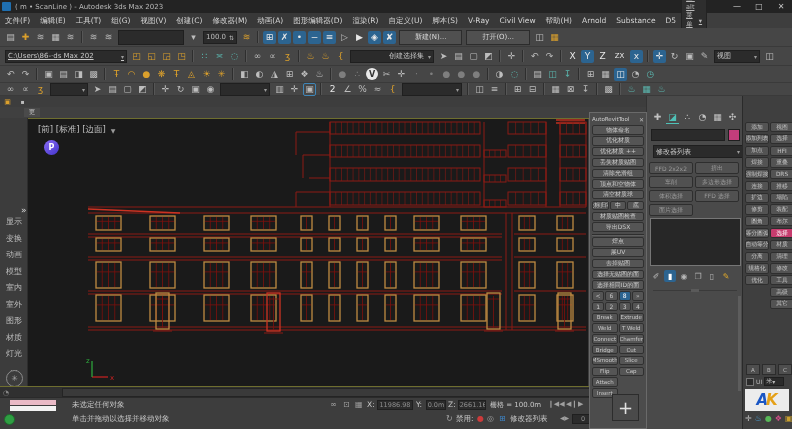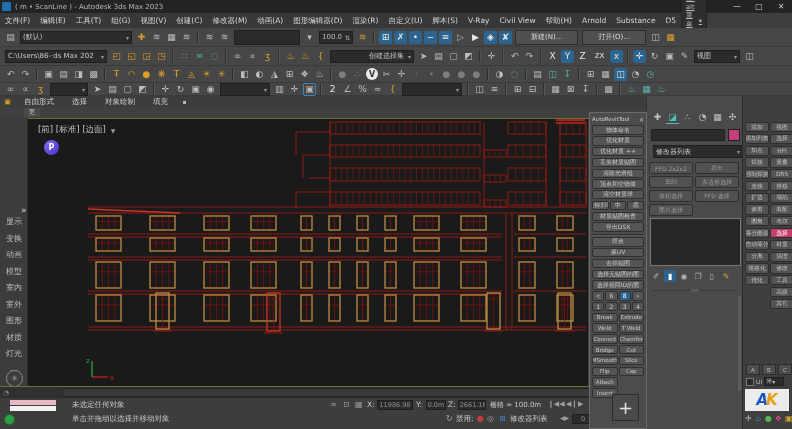--- a/index.html
+++ b/index.html
@@ -143,24 +143,20 @@
         <span class="mitem">D5</span>
       </span>
     <span class="wsbox">
       <span>工作区: alt 菜单和工具栏</span>
       <span class="dda">▾</span>
     </span>
   </div>
 
   <div class="abs tbrow" id="tbA" style="top: 28px; height: 19px;">
       <span class="icon cg">▤</span>
-      <div class="dd" style="width: 112px;">
-        <span class="ddv">(默认)</span>
-        <span class="dda">▾</span>
-      </div>
       <span class="icon cy">✚</span>
       <span class="icon cg">≋</span>
       <span class="icon cg">▦</span>
       <span class="icon cg">≋</span>
       <div class="sep"></div>
       <span class="icon cg">≋</span>
       <span class="icon cg">≋</span>
       <div class="tbin" style="width: 64px;"></div>
       <span class="icon cg">▾</span>
       <div class="spin" style="width: 34px;">
@@ -177,21 +173,21 @@
       <span class="icon cg">▷</span>
       <span class="icon cw">▶</span>
       <span class="icon cw hl">◈</span>
       <span class="icon cw hl">✘</span>
       <div class="tbtn">新建(N)...</div>
       <div class="tbtn">打开(O)...</div>
       <span class="icon cg">◫</span>
       <span class="icon cy">▦</span>
     </div>
   <div class="abs tbrow" id="tbB" style="top: 47px; height: 19px;">
-      <div class="dd" style="width: 102px;">
+      <div class="dd" style="width: 122px; text-decoration: underline;">
         <span class="ddv">C:\Users\86-·ds Max 202</span>
         <span class="dda">▾</span>
       </div>
       <span class="icon cy">◰</span>
       <span class="icon cy">◱</span>
       <span class="icon cy">◲</span>
       <span class="icon cy">◳</span>
       <div class="sep"></div>
       <span class="icon ct">∷</span>
       <span class="icon ct">≍</span>
@@ -330,26 +326,20 @@
       <div class="sep"></div>
       <span class="icon cg">▩</span>
       <div class="sep"></div>
       <span class="icon ct">♨</span>
       <span class="icon ct">▦</span>
       <span class="icon ct">♨</span>
     </div>
 
   <div class="abs ribbonrow">
     <span class="icon cy" style="font-size:7px">▣</span>
-    <span id="ribbonTabs" style="display:flex;">
-        <span class="rtab">自由形式</span>
-        <span class="rtab">选择</span>
-        <span class="rtab">对象绘制</span>
-        <span class="rtab">填充</span>
-      </span>
     <span class="icon cg" style="font-size:6px">▪</span>
   </div>
   <div class="abs ribstrip"></div>
   <div class="abs collapsetab">更</div>
 
   <div class="abs sidebar">
     <div class="sbitems" id="sbItems">
         <div class="sbitem">显示</div>
         <div class="sbitem">变换</div>
         <div class="sbitem">动画</div>

